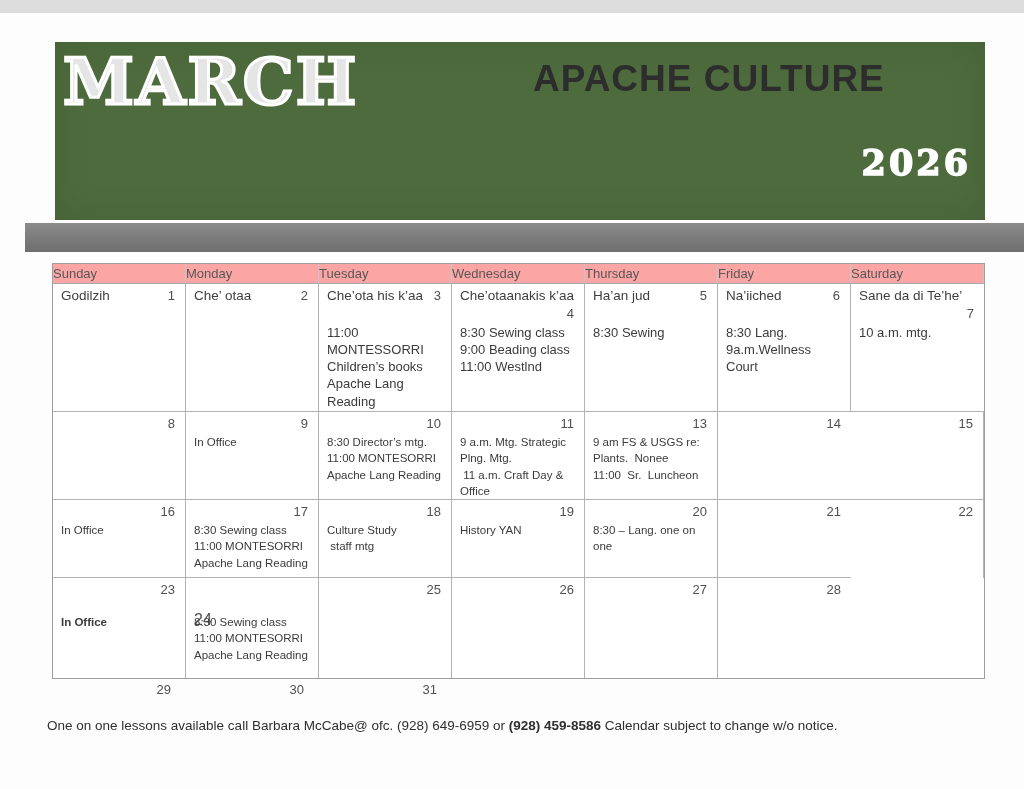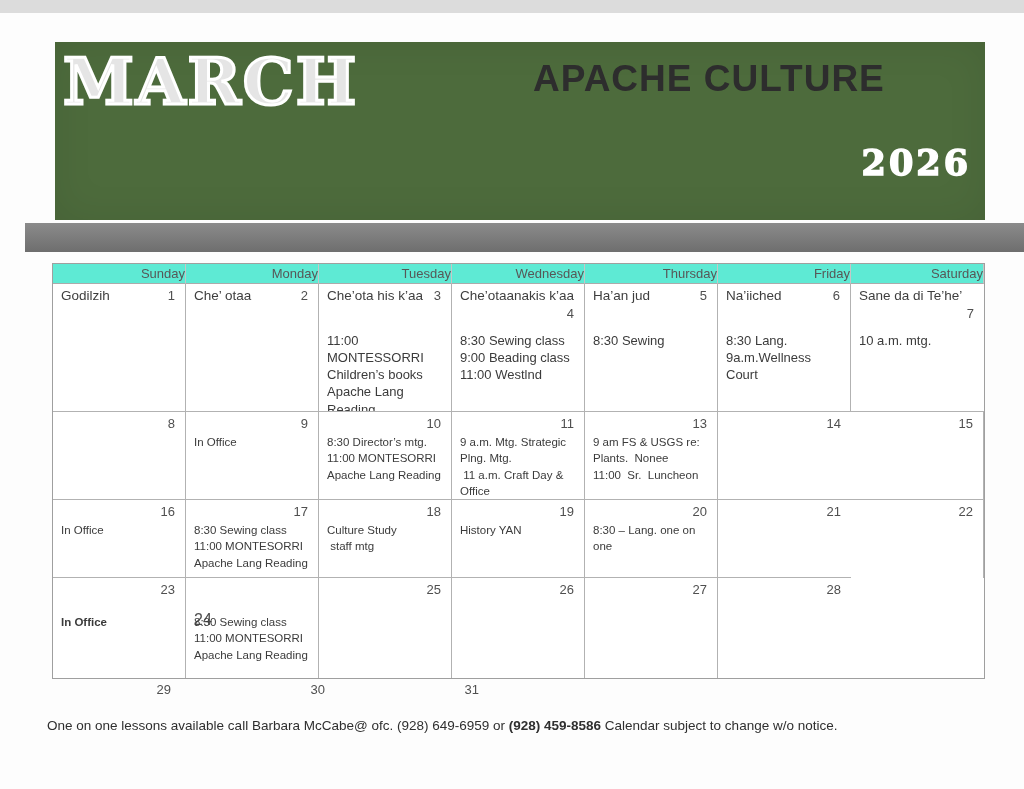--- a/index.html
+++ b/index.html
@@ -52,23 +52,23 @@
   
   .grid {
     position:absolute; left:52px; top:263px;
     display:grid;
     grid-template-columns:repeat(7,133px);
     grid-template-rows:20px 128px 88px 78px 100px;
     border:1px solid #9f9f9f;
     background:#ffffff;
   }
   .day-header {
-    background:#5eead4;
+    background:#fca5a5;
     color:#575757; font-size:13px;
-    text-align:right; line-height:20px;
+    text-align:left; line-height:20px;
     border-right:1px solid #c6c6c6;
     border-bottom:1px solid #ababab;
   }
   .day-header:last-of-type { border-right:none; }
   .cell {
     position:relative;
     border-right:1px solid #b2b2b2;
     border-bottom:1px solid #b2b2b2;
     padding:2px 8px;
     overflow:hidden;
@@ -80,30 +80,29 @@
     font-size:13.5px; color:#3e3e3e; padding-top:2px;
   }
   .cell-head .num { color:#4f4f4f; font-size:13px; padding-right:2px; }
   .num-below { text-align:right; font-size:13px; color:#4f4f4f; padding-right:2px; margin-top:3px; }
   .num-corner { text-align:right; font-size:13px; color:#4f4f4f; padding-right:2px; padding-top:2px; }
   .num-content { font-size:16px; color:#4f4f4f; margin-top:31px; }
   .events {
     position:absolute; left:8px; right:3px;
     color:#3b3b3b; white-space:pre-wrap;
   }
-  .r0 .events { top:40px; font-size:13px; line-height:1.32;margin-top:8px; }
+  .r0 .events { top:40px; font-size:13px; line-height:1.32; }
   .r1 .events, .r2 .events { top:22px; font-size:11.5px; line-height:1.42; }
   .r3 .events { top:36px; font-size:11.5px; line-height:1.42; }
   .events .line.bold { font-weight:bold; }
 
   
   .trailing {
     position:absolute; left:52px; top:682px;
     display:flex;
-    gap:21px;
   }
   .trailing .tnum {
     width:133px; text-align:right; padding-right:14px;
     font-size:13px; color:#4f4f4f;
   }
 
   
   .footer {
     position:absolute; left:47px; top:718px;
     font-size:13.5px; color:#2f2f2f;

